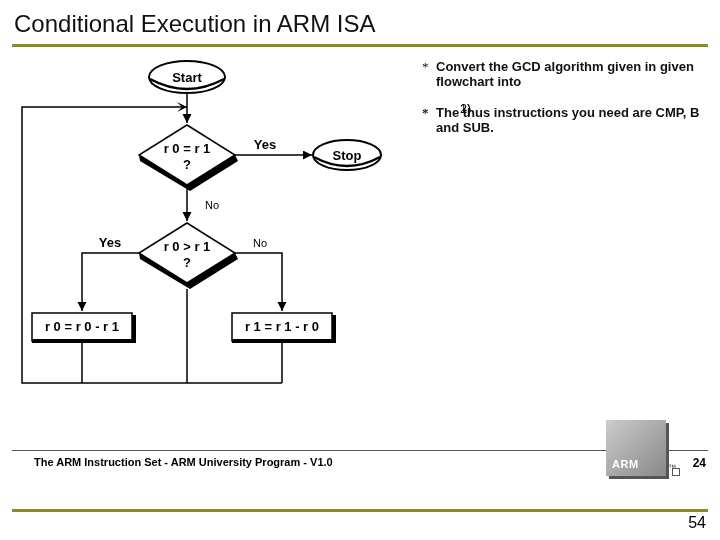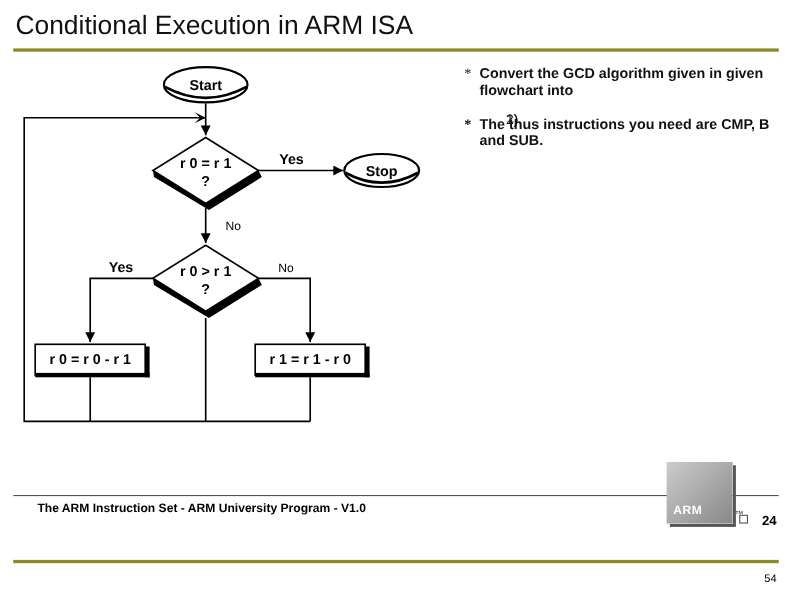--- a/index.html
+++ b/index.html
@@ -88,21 +88,21 @@
     font-weight: bold;
     color: #fff;
     letter-spacing: 0.5px;
   }
   .arm-badge .tm {
     position:absolute; bottom:4px; right:-10px; font-size:8px; color:#333;
   }
   .pgnum24 {
     position: absolute;
     right: 14px;
-    top: 466px;
+    top: 456px;
     font-size: 12px;
     font-weight: bold;
   }
   .mini-square {
     position:absolute;
     right: 40px;
     top: 468px;
     width: 8px; height:8px;
     border:1px solid #555;
   }
@@ -110,21 +110,21 @@
     position: absolute;
     left: 12px; right: 12px;
     bottom: 28px;
     height: 3px;
     background: #8a8a2b;
   }
   .page-number {
     position: absolute;
     right: 14px;
     bottom: 8px;
-    font-size: 10px;
+    font-size: 16px;
   }
 </style>
 </head>
 <body>
 
 <div class="title">Conditional Execution in ARM ISA</div>
 <div class="rule-top"></div>
 
 <div class="content">
 

